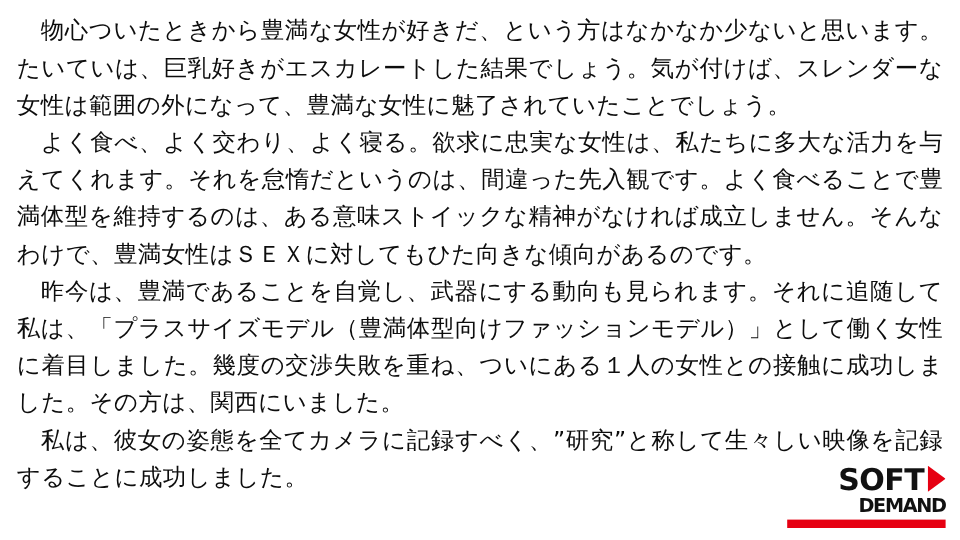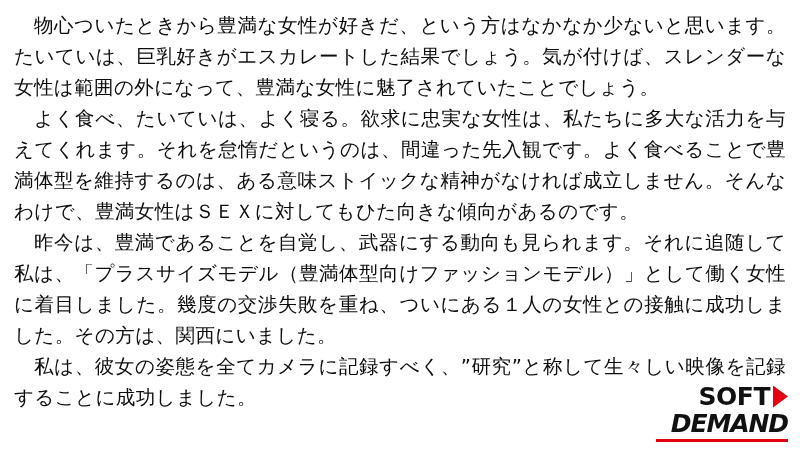--- a/index.html
+++ b/index.html
@@ -63,40 +63,39 @@
   .logo-mark {
     width: 15px;
     height: 22px;
     margin-left: 3px;
     background: #e60012;
     clip-path: polygon(0 0, 100% 50%, 0 100%);
   }
   .logo-demand {
     font-family: "DejaVu Sans", "Liberation Sans", sans-serif;
     font-weight: bold;
-    font-size: 25px;
+    font-size: 16px;
     letter-spacing: -1.1px;
     color: #111111;
     margin-top: 2px;
-    font-style: italic;
   }
   .logo-bar {
     margin-top: 3px;
     width: 132px;
     height: 7px;
     background: #e60012;
   }
 </style>
 </head>
 <body>
 
 <div class="page">
   <div class="body-text">
     <p class="para">物心ついたときから豊満な女性が好きだ、という方はなかなか少ないと思います。たいていは、巨乳好きがエスカレートした結果でしょう。気が付けば、スレンダーな女性は範囲の外になって、豊満な女性に魅了されていたことでしょう。</p>
-    <p class="para">よく食べ、たいていは、よく寝る。欲求に忠実な女性は、私たちに多大な活力を与えてくれます。それを怠惰だというのは、間違った先入観です。よく食べることで豊満体型を維持するのは、ある意味ストイックな精神がなければ成立しません。そんなわけで、豊満女性はＳＥＸに対してもひた向きな傾向があるのです。</p>
+    <p class="para">よく食べ、よく交わり、よく寝る。欲求に忠実な女性は、私たちに多大な活力を与えてくれます。それを怠惰だというのは、間違った先入観です。よく食べることで豊満体型を維持するのは、ある意味ストイックな精神がなければ成立しません。そんなわけで、豊満女性はＳＥＸに対してもひた向きな傾向があるのです。</p>
     <p class="para">昨今は、豊満であることを自覚し、武器にする動向も見られます。それに追随して私は、「プラスサイズモデル（豊満体型向けファッションモデル）」として働く女性に着目しました。幾度の交渉失敗を重ね、ついにある１人の女性との接触に成功しました。その方は、関西にいました。</p>
     <p class="para">私は、彼女の姿態を全てカメラに記録すべく、”研究”と称して生々しい映像を記録することに成功しました。</p>
 
   </div>
 </div>
 
 <div class="logo">
   <div class="logo-row-top">
     <span class="logo-soft">SOFT</span>
     <span class="logo-mark"></span>

